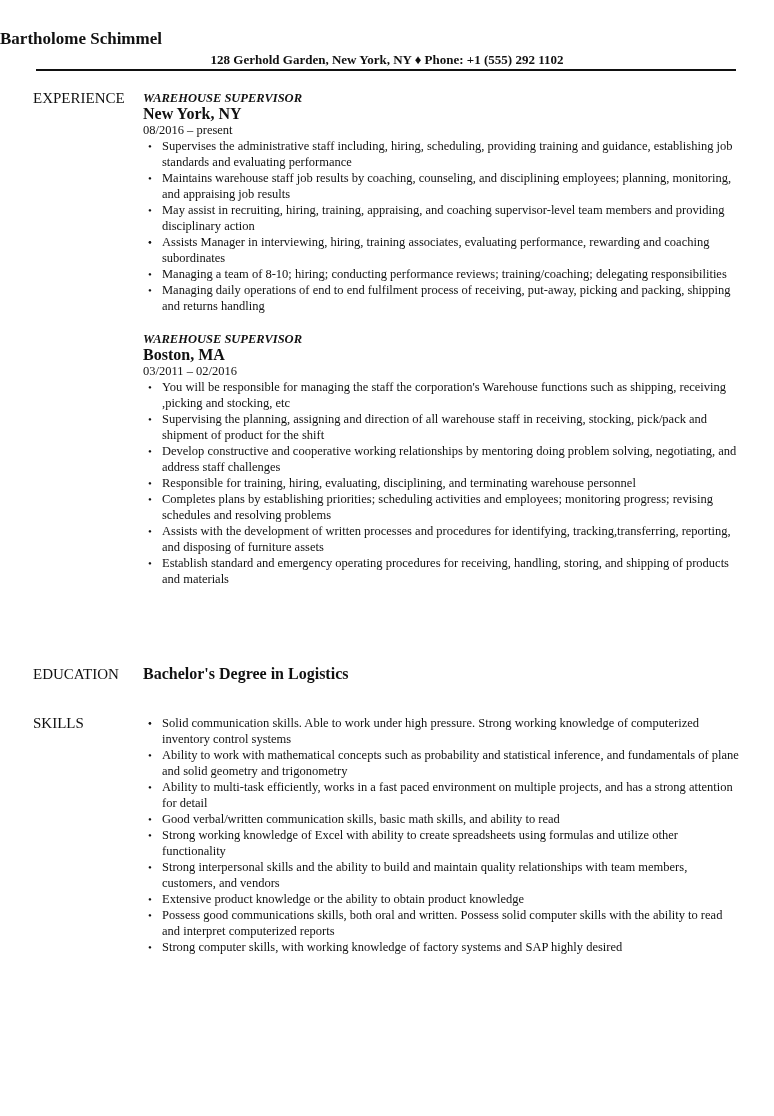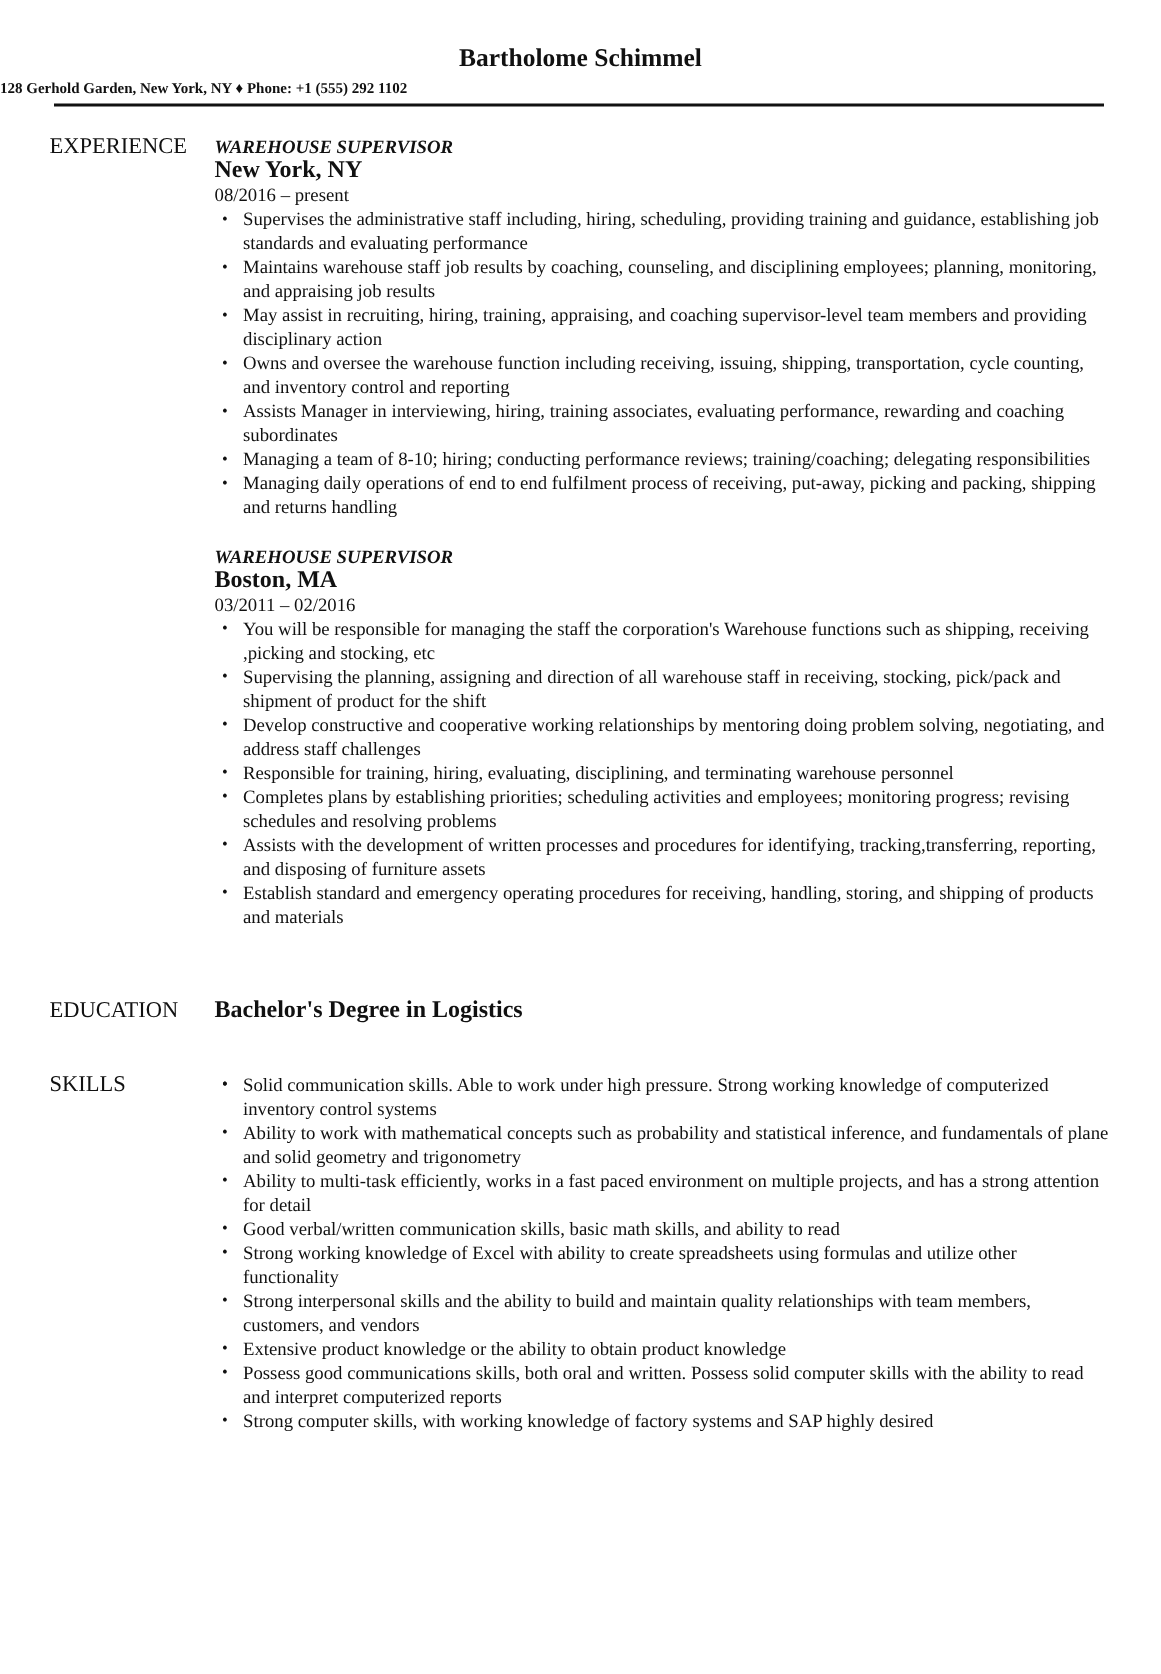--- a/index.html
+++ b/index.html
@@ -5,25 +5,25 @@
     html, body { margin: 0; padding: 0; background: #ffffff; }
     body {
       width: 774px; height: 1116px; overflow: hidden;
       font-family: "Liberation Serif", "DejaVu Serif", serif;
       color: #111111;
       position: relative;
     }
     .page { position: absolute; left: 0; top: 0; width: 774px; height: 1116px; }
     .name {
       position: absolute; left: 0; width: 774px; top: 29px;
-      text-align: center; font-weight: bold; font-size: 17px; line-height: 20px;
+      font-weight: bold; font-size: 17px; line-height: 20px;
     }
     .contact {
       position: absolute; left: 0; width: 774px; top: 52px;
-      text-align: left; font-weight: bold; font-size: 10px; line-height: 16px;
+      text-align: center; font-weight: bold; font-size: 13px; line-height: 16px;
     }
     .rule {
       position: absolute; left: 36px; width: 700px; top: 69px;
       height: 0; border-top: 2px solid #111111;
     }
     .section { position: absolute; left: 0; width: 774px; }
     .sec-label {
       position: absolute; left: 33px; top: 0;
       font-weight: normal; font-size: 15px; line-height: 16px; text-align: right;
     }
@@ -57,21 +57,21 @@
     <div class="sec-body">
 
       <div class="job">
         <div class="job-title">WAREHOUSE SUPERVISOR</div>
         <div class="job-loc">New York, NY</div>
         <div class="job-date">08/2016 – present</div>
         <ul class="bullets">
           <li><span class="dot">•</span><span>Supervises the administrative staff including, hiring, scheduling, providing training and guidance, establishing job standards and evaluating performance</span></li>
           <li><span class="dot">•</span><span>Maintains warehouse staff job results by coaching, counseling, and disciplining employees; planning, monitoring, and appraising job results</span></li>
           <li><span class="dot">•</span><span>May assist in recruiting, hiring, training, appraising, and coaching supervisor-level team members and providing disciplinary action</span></li>
-          <li><span class="dot">•</span><span>Owns and oversee the warehouse function including receiving, issuing, shipping, transportation, cycle counting, and inventory control and reporting</span></li>
+          <li><span class="dot">•</span></li>
           <li><span class="dot">•</span><span>Assists Manager in interviewing, hiring, training associates, evaluating performance, rewarding and coaching subordinates</span></li>
           <li><span class="dot">•</span><span>Managing a team of 8-10; hiring; conducting performance reviews; training/coaching; delegating responsibilities</span></li>
           <li><span class="dot">•</span><span>Managing daily operations of end to end fulfilment process of receiving, put-away, picking and packing, shipping and returns handling</span></li>
         </ul>
       </div>
 
       <div class="job">
         <div class="job-title">WAREHOUSE SUPERVISOR</div>
         <div class="job-loc">Boston, MA</div>
         <div class="job-date">03/2011 – 02/2016</div>

